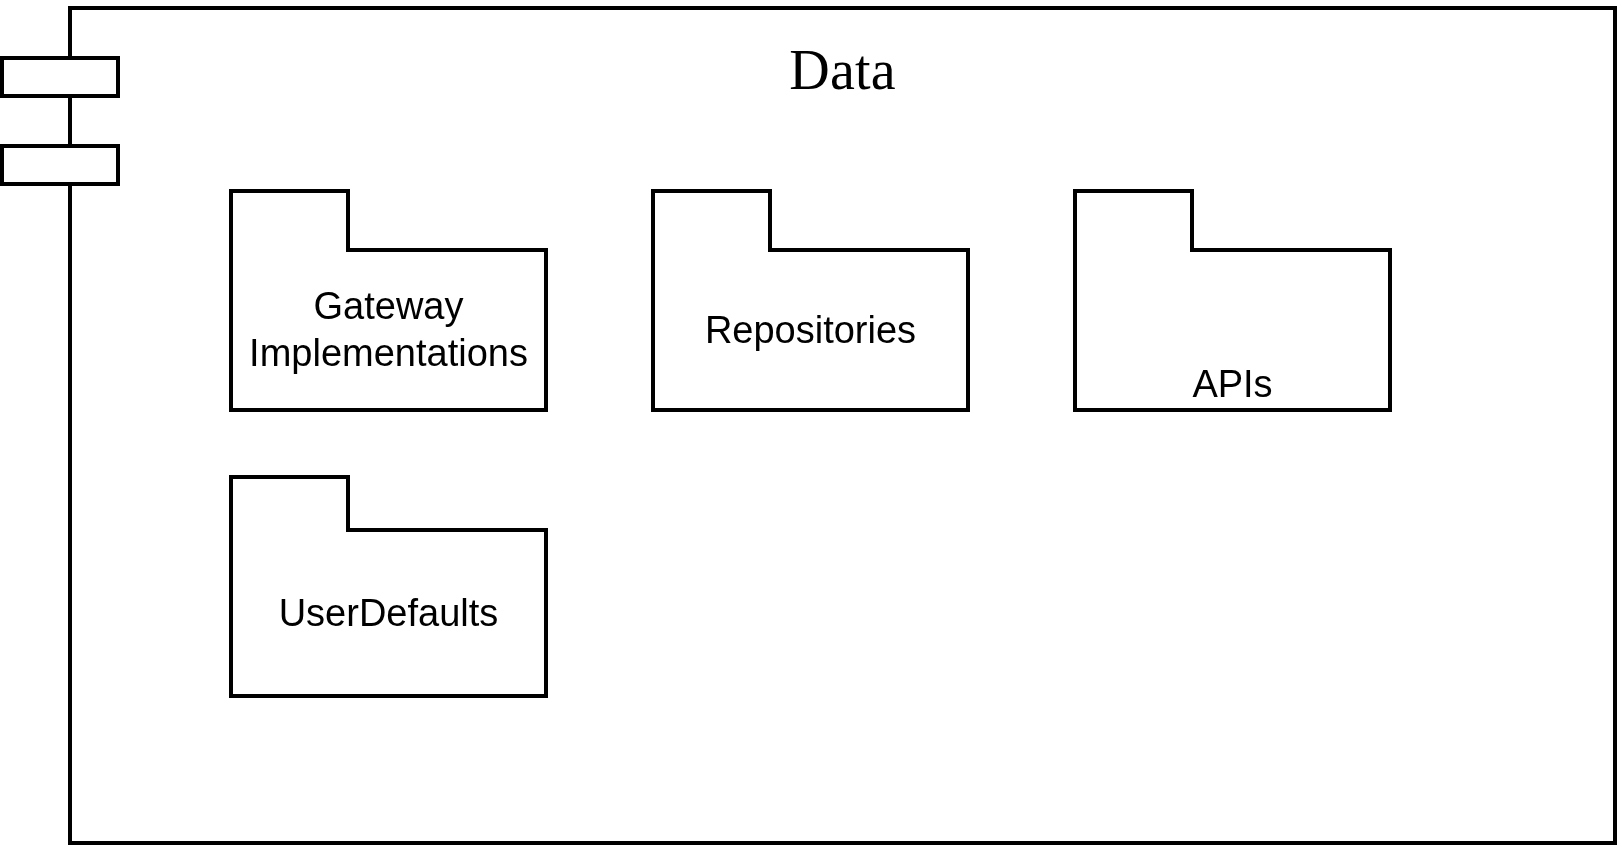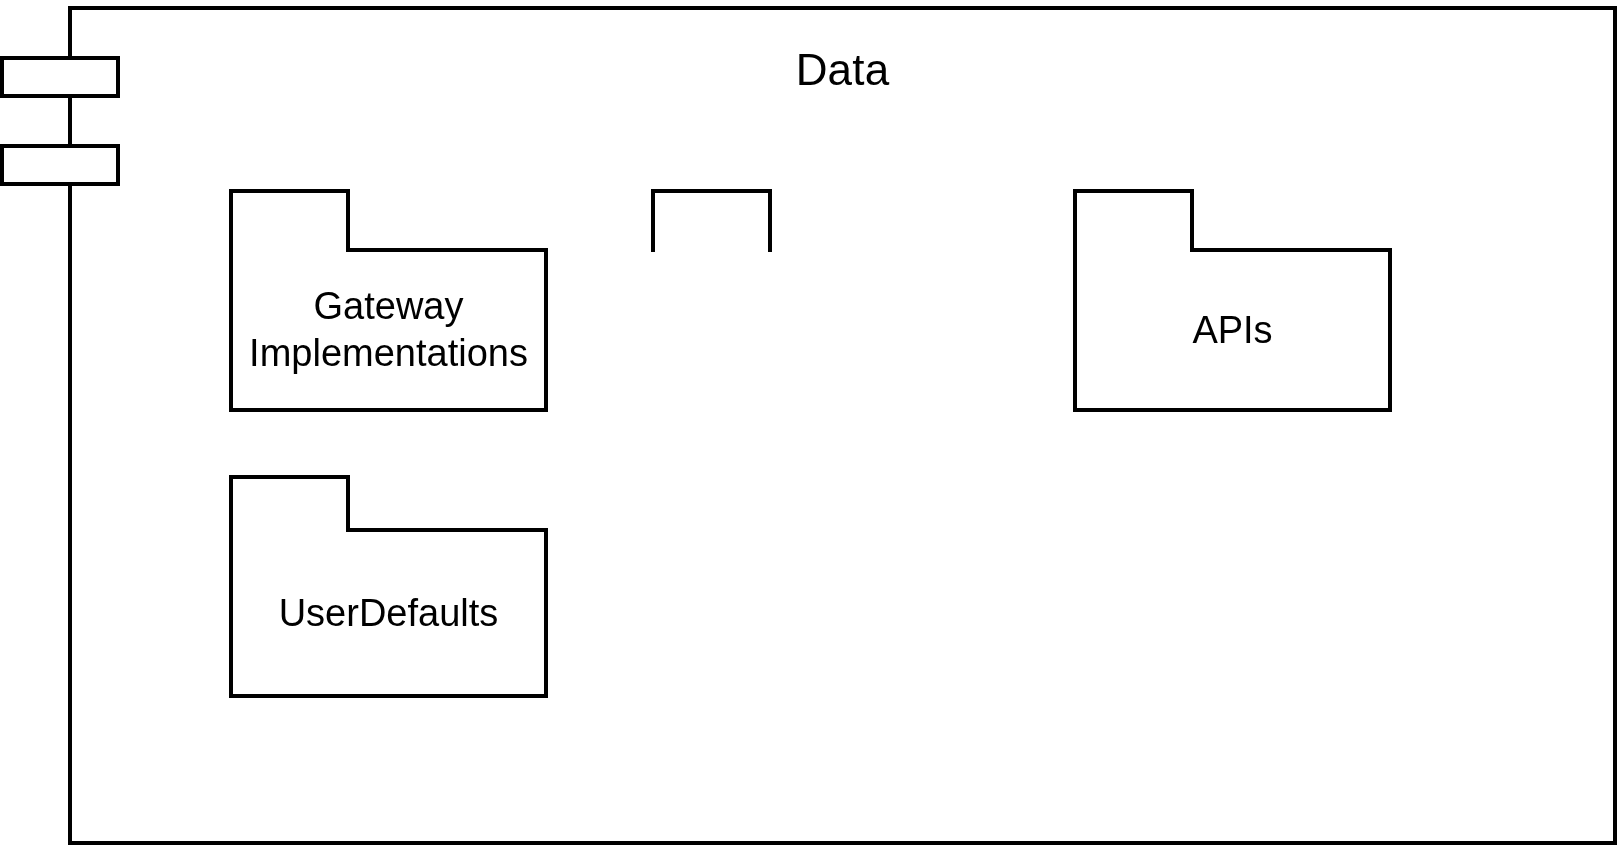--- a/index.html
+++ b/index.html
@@ -29,24 +29,25 @@
     border: 4px solid #000000;
     box-sizing: border-box;
     background: #ffffff;
   }
   .component-title {
     position: absolute;
     left: 68px;
     top: 42px;
     width: 1549px;
     text-align: center;
-    font-size: 44px;
+    font-size: 56px;
     line-height: 56px;
     letter-spacing: 0.2px;
     white-space: nowrap;
+    font-family: Liberation Serif, serif;
   }
 
   
   .component-icon {
     position: absolute;
     left: 0px;
     top: 56px;
     width: 124px;
     height: 130px;
   }
@@ -109,24 +110,27 @@
 
   <div id="packages-layer">
       <div class="package" style="left: 229px; top: 189px; width: 281px; height: 223px;">
         <div class="pkg-body" style="top: 59px; width: 319px; height: 164px;">
           <div class="pkg-label">Gateway
 Implementations</div>
         </div>
         <div class="pkg-tab" style="width: 121px; height: 63px;"></div>
       </div>
       <div class="package" style="left: 651px; top: 189px; width: 319px; height: 223px;">
+        <div class="pkg-body" style="top: 59px; width: 319px; height: 164px;">
+          <div class="pkg-label">Repositories</div>
+        </div>
         <div class="pkg-tab" style="width: 121px; height: 63px;"></div>
       </div>
       <div class="package" style="left: 1073px; top: 189px; width: 319px; height: 223px;">
-        <div class="pkg-body" style="top: 59px; width: 319px; height: 164px;">
+        <div class="pkg-body" style="top: 59px; width: 319px; height: 164px; align-items: flex-end;">
           <div class="pkg-label">APIs</div>
         </div>
         <div class="pkg-tab" style="width: 121px; height: 63px;"></div>
       </div>
       <div class="package" style="left: 229px; top: 475px; width: 319px; height: 223px;">
         <div class="pkg-body" style="top: 53px; width: 319px; height: 170px;">
           <div class="pkg-label">UserDefaults</div>
         </div>
         <div class="pkg-tab" style="width: 121px; height: 57px;"></div>
       </div>

